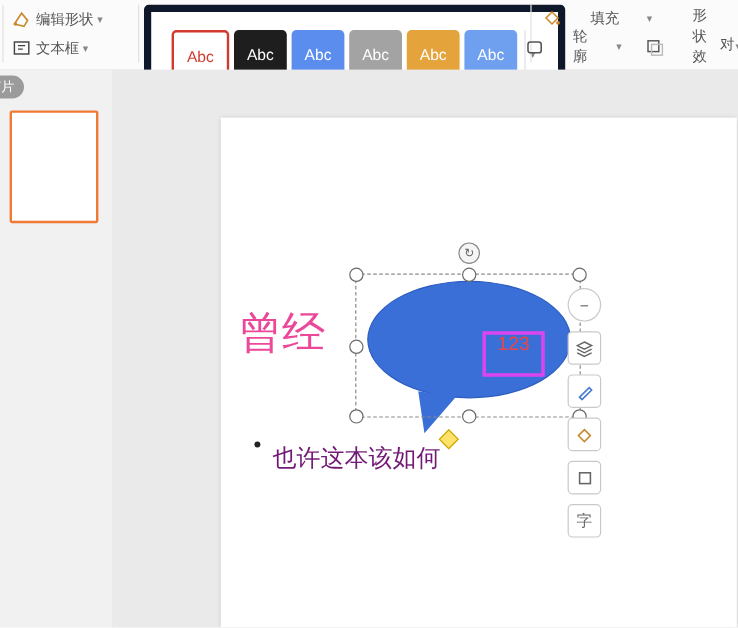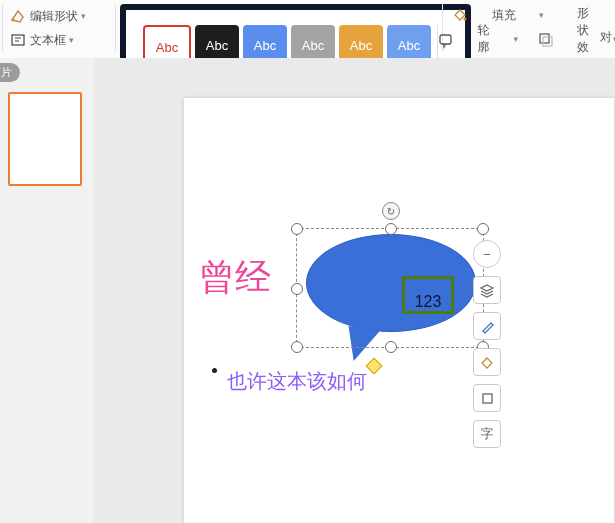--- a/index.html
+++ b/index.html
@@ -31,38 +31,38 @@
   
   .slide-panel{position:absolute;left:0;top:58px;width:94px;bottom:0;background:#f1f1f1;border-right:1px solid #d6d6d6;}
   .panel-tab{position:absolute;left:-18px;top:5px;background:#9b9b9b;color:#fff;font-size:11px;padding:2px 8px;border-radius:10px;}
   .thumb{position:absolute;left:8px;top:34px;width:70px;height:90px;background:#fff;border:2px solid #ef7a33;border-radius:2px;}
 
   
   .canvas-wrap{position:absolute;left:94px;top:58px;right:0;bottom:0;background:#eaeaea;}
   .canvas{position:absolute;left:90px;top:40px;width:430px;height:425px;background:#fff;box-shadow:0 0 4px rgba(0,0,0,.15);}
   
   .title-text{position:absolute;left:15px;top:155px;font-size:36px;color:#ec4899;}
-  .bullet-row{position:absolute;left:28px;top:270px;font-size:20px;color:#8b5cf6;display:flex;align-items:flex-start;}
+  .bullet-row{position:absolute;left:28px;top:270px;font-size:20px;color:#701a75;display:flex;align-items:flex-start;}
   .bullet-row .dot{width:5px;height:5px;border-radius:50%;background:#222;margin-right:10px;}
 
   
   .sel-box{position:absolute;left:112px;top:130px;width:188px;height:120px;}
   .sel-border{position:absolute;inset:0;border:1px dashed #8a8a8a;}
   .handle{position:absolute;width:10px;height:10px;background:#fff;border:1px solid #6b6b6b;border-radius:50%;}
   .h-tl{left:-5px;top:-5px;} .h-tr{right:-5px;top:-5px;}
   .h-bl{left:-5px;bottom:-5px;} .h-br{right:-5px;bottom:-5px;}
   .h-t{left:calc(50% - 5px);top:-5px;} .h-b{left:calc(50% - 5px);bottom:-5px;}
   .h-l{left:-5px;top:calc(50% - 5px);} .h-r{right:-5px;top:calc(50% - 5px);}
   .rot-handle{position:absolute;left:calc(50% - 8px);top:-26px;width:16px;height:16px;border:1px solid #888;border-radius:50%;background:#f5f5f5;display:flex;align-items:center;justify-content:center;font-size:10px;color:#666;}
   .adj-handle{position:absolute;left:72px;bottom:-24px;width:10px;height:10px;background:#ffe26b;border:1px solid #c9a600;transform:rotate(45deg);}
   
   .bubble{position:absolute;left:10px;top:6px;width:168px;height:108px;}
   .bubble-body{width:168px;height:96px;background:#3a6fd8;border:1px solid #2d5cc0;border-radius:50%;}
   .bubble-tail{position:absolute;left:40px;bottom:-20px;width:0;height:0;border-left:10px solid transparent;border-right:22px solid transparent;border-top:34px solid #3a6fd8;transform:rotate(8deg);}
-  .bubble-label{position:absolute;left:96px;top:42px;width:46px;height:32px;border:3px solid #4d7c0f;display:flex;align-items:flex-end;justify-content:center;color:#0f172a;font-size:16px;}
+  .bubble-label{position:absolute;left:96px;top:42px;width:46px;height:32px;border:3px solid #d946ef;display:flex;align-items:flex-start;justify-content:center;color:#ef4444;font-size:16px;}
 
   
   .float-bar{position:absolute;left:289px;top:142px;width:28px;display:flex;flex-direction:column;gap:8px;}
   .float-btn{width:26px;height:26px;background:#fff;border:1px solid #c9c9c9;border-radius:4px;display:flex;align-items:center;justify-content:center;color:#666;font-size:13px;cursor:pointer;}
   .float-btn.top{border-radius:50%;}
 
   svg{display:block;}
 </style>
 </head>
 <body>

